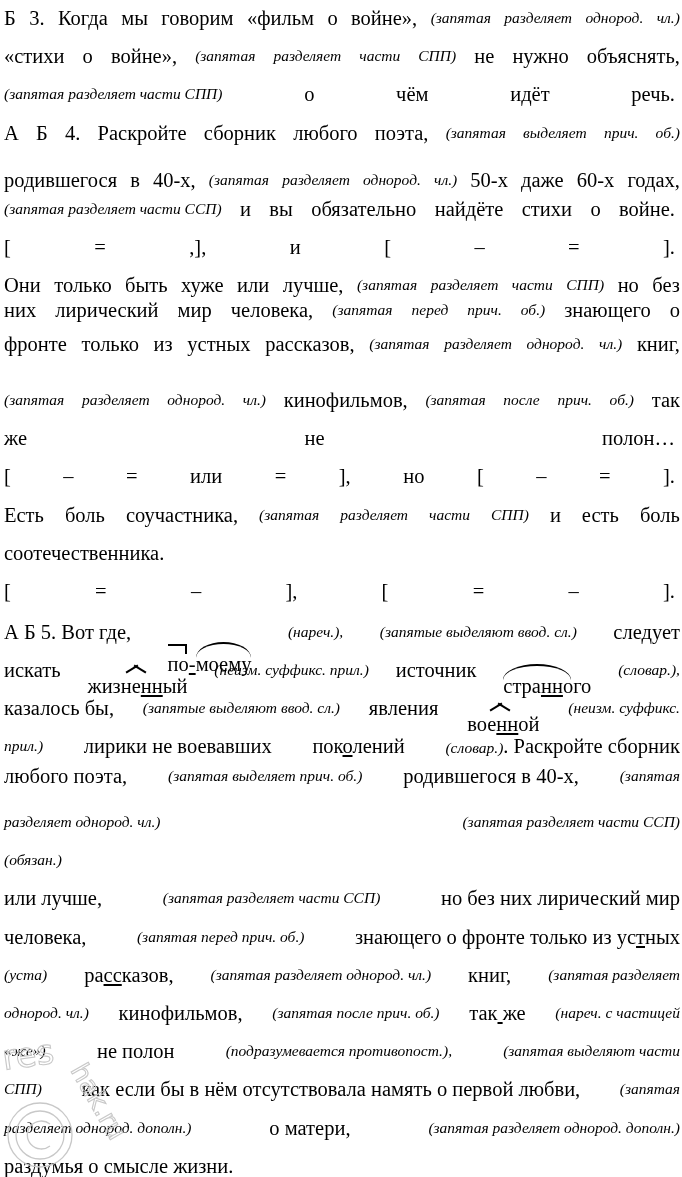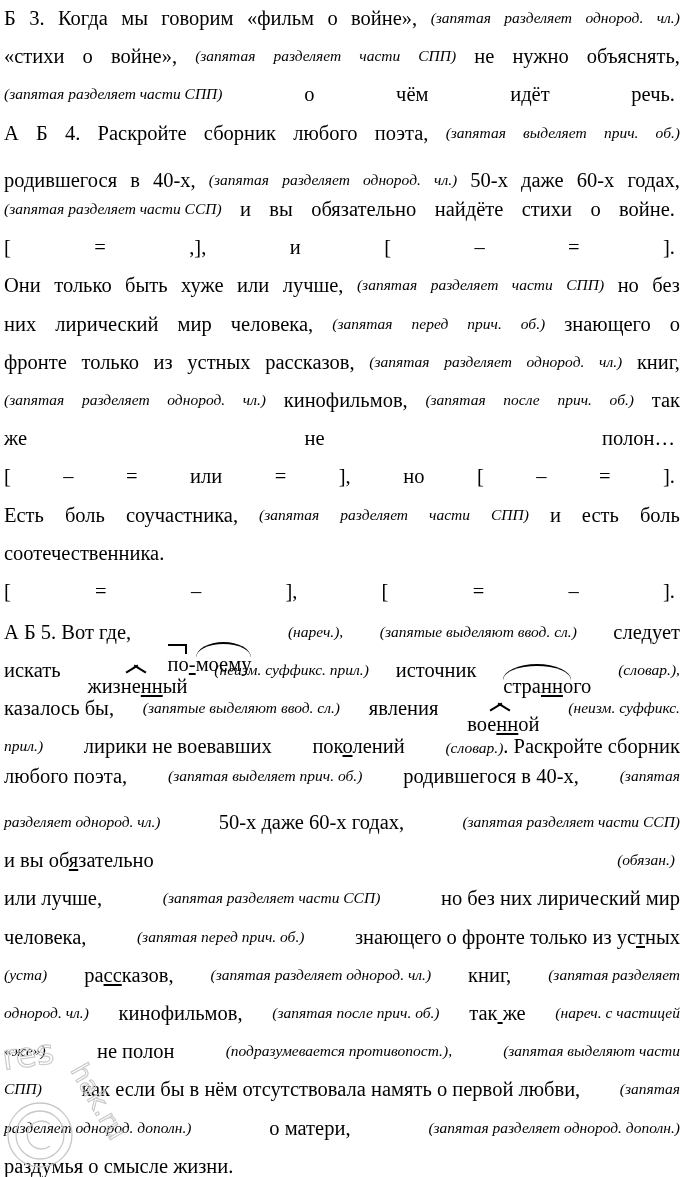--- a/index.html
+++ b/index.html
@@ -129,33 +129,33 @@
       <span>хуже</span>
       <span>или</span>
       <span>лучше,</span>
       <span class="c">(запятая</span>
       <span class="c">разделяет</span>
       <span class="c">части</span>
       <span class="c">СПП)</span>
       <span>но</span>
       <span>без</span>
     </div>
-    <div class="line" style="top: 312px; text-align: center;">
+    <div class="line" style="top: 298px; text-align: center;">
       <span>них</span>
       <span>лирический</span>
       <span>мир</span>
       <span>человека,</span>
       <span class="c">(запятая</span>
       <span class="c">перед</span>
       <span class="c">прич.</span>
       <span class="c">об.)</span>
       <span>знающего</span>
       <span>о</span>
     </div>
-    <div class="line" style="top: 350px;">
+    <div class="line" style="top: 332px;">
       <span>фронте</span>
       <span>только</span>
       <span>из</span>
       <span>устных</span>
       <span>рассказов,</span>
       <span class="c">(запятая</span>
       <span class="c">разделяет</span>
       <span class="c">однород.</span>
       <span class="c">чл.)</span>
       <span>книг,</span>
@@ -247,25 +247,23 @@
     <span><span class="c">(словар.)</span><span>. Раскройте сборник</span></span>
   </div>
   <div class="line" style="top:764px">
     <span>любого поэта,</span>
     <span class="c">(запятая выделяет прич. об.)</span>
     <span>родившегося в 40-х,</span>
     <span class="c">(запятая</span>
   </div>
   <div class="line" style="top:810px">
     <span class="c">разделяет однород. чл.)</span>
-    <span>50-х даже 60-х годах,</span>
     <span class="c">(запятая разделяет части ССП)</span>
   </div>
   <div class="line left" style="top:848px">
-    <span><span>и вы об</span><span class="u">я</span><span>зательно</span></span>
     <span class="c">(обязан.)</span>
   </div>
   <div class="line" style="top:886px">
     <span>или лучше,</span>
     <span class="c">(запятая разделяет части ССП)</span>
     <span>но без них лирический мир</span>
   </div>
   <div class="line" style="top:925px">
     <span>человека,</span>
     <span class="c">(запятая перед прич. об.)</span>

